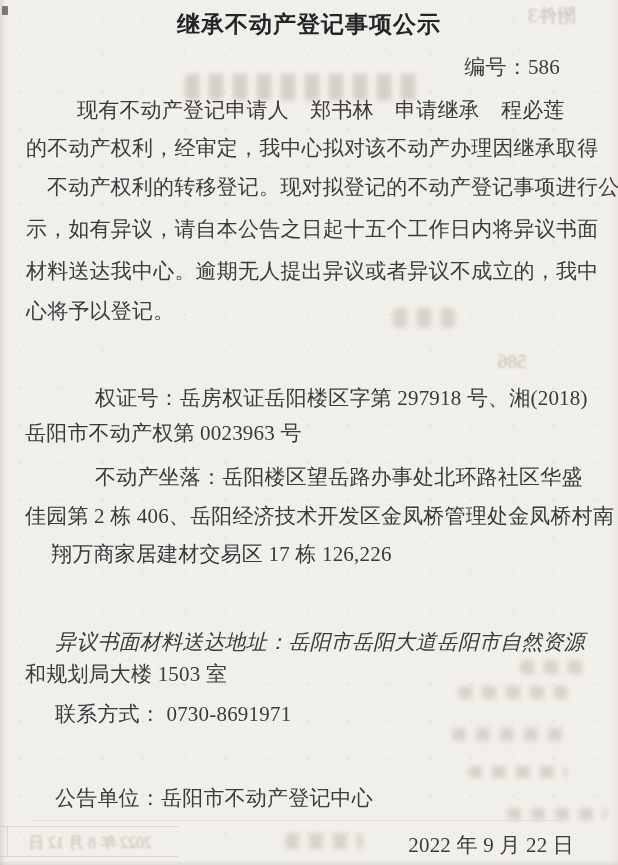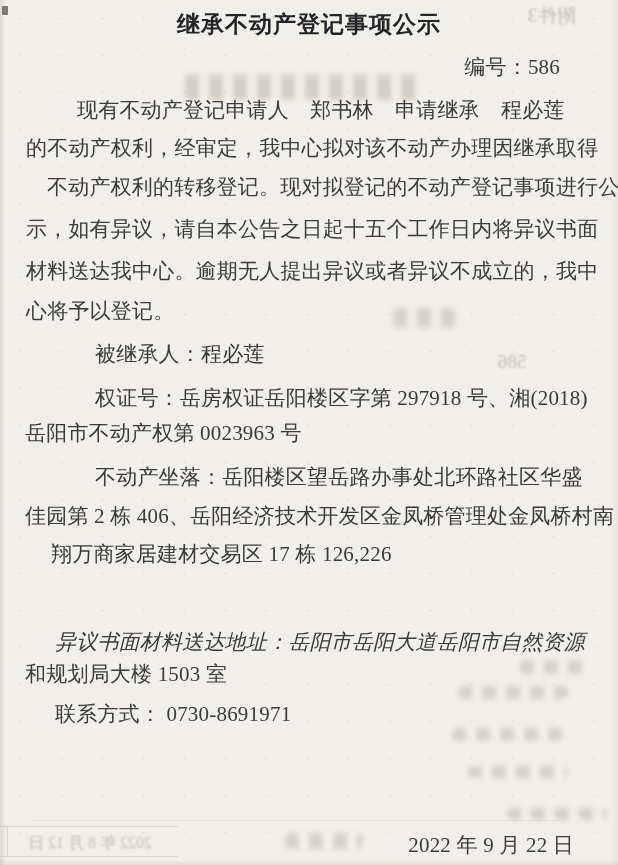--- a/index.html
+++ b/index.html
@@ -60,26 +60,26 @@
   <div class="line title">继承不动产登记事项公示</div>
   <div class="line docnum">编号：586</div>
 
   <div class="line" style="left:77px;top:96px;">现有不动产登记申请人　郑书林　申请继承　程必莲</div>
   <div class="line" style="left:26px;top:134px;">的不动产权利，经审定，我中心拟对该不动产办理因继承取得</div>
   <div class="line" style="left:11px;top:173px;margin-left:36px;">不动产权利的转移登记。现对拟登记的不动产登记事项进行公</div>
   <div class="line" style="left:26px;top:215px;">示，如有异议，请自本公告之日起十五个工作日内将异议书面</div>
   <div class="line" style="left:26px;top:257px;text-align:right;">材料送达我中心。逾期无人提出异议或者异议不成立的，我中</div>
   <div class="line" style="left:26px;top:297px;">心将予以登记。</div>
 
-  <div class="line datum" style="left:95px;top:340px;">被继承人：程必莲</div>
   <div class="line datum" style="left:95px;top:384px;">权证号：岳房权证岳阳楼区字第 297918 号、湘(2018)</div>
   <div class="line datum" style="left:25px;top:419px;">岳阳市不动产权第 0023963 号</div>
   <div class="line datum" style="left:95px;top:463px;">不动产坐落：岳阳楼区望岳路办事处北环路社区华盛</div>
   <div class="line datum" style="left:25px;top:502px;">佳园第 2 栋 406、岳阳经济技术开发区金凤桥管理处金凤桥村南</div>
   <div class="line datum" style="left:25px;top:540px;margin-left:26px;">翔万商家居建材交易区 17 栋 126,226</div>
 
   <div class="line" style="left:55px;top:628px;font-style:italic;">异议书面材料送达地址：岳阳市岳阳大道岳阳市自然资源</div>
   <div class="line" style="left:25px;top:660px;">和规划局大楼 1503 室</div>
   <div class="line" style="left:55px;top:700px;">联系方式： 0730-8691971</div>
 
+  <div class="line" style="left:55px;top:784px;">公告单位：岳阳市不动产登记中心</div>
   <div class="line right-date">2022 年 9 月 22 日</div>
 
 </div>
 
 </body></html>

